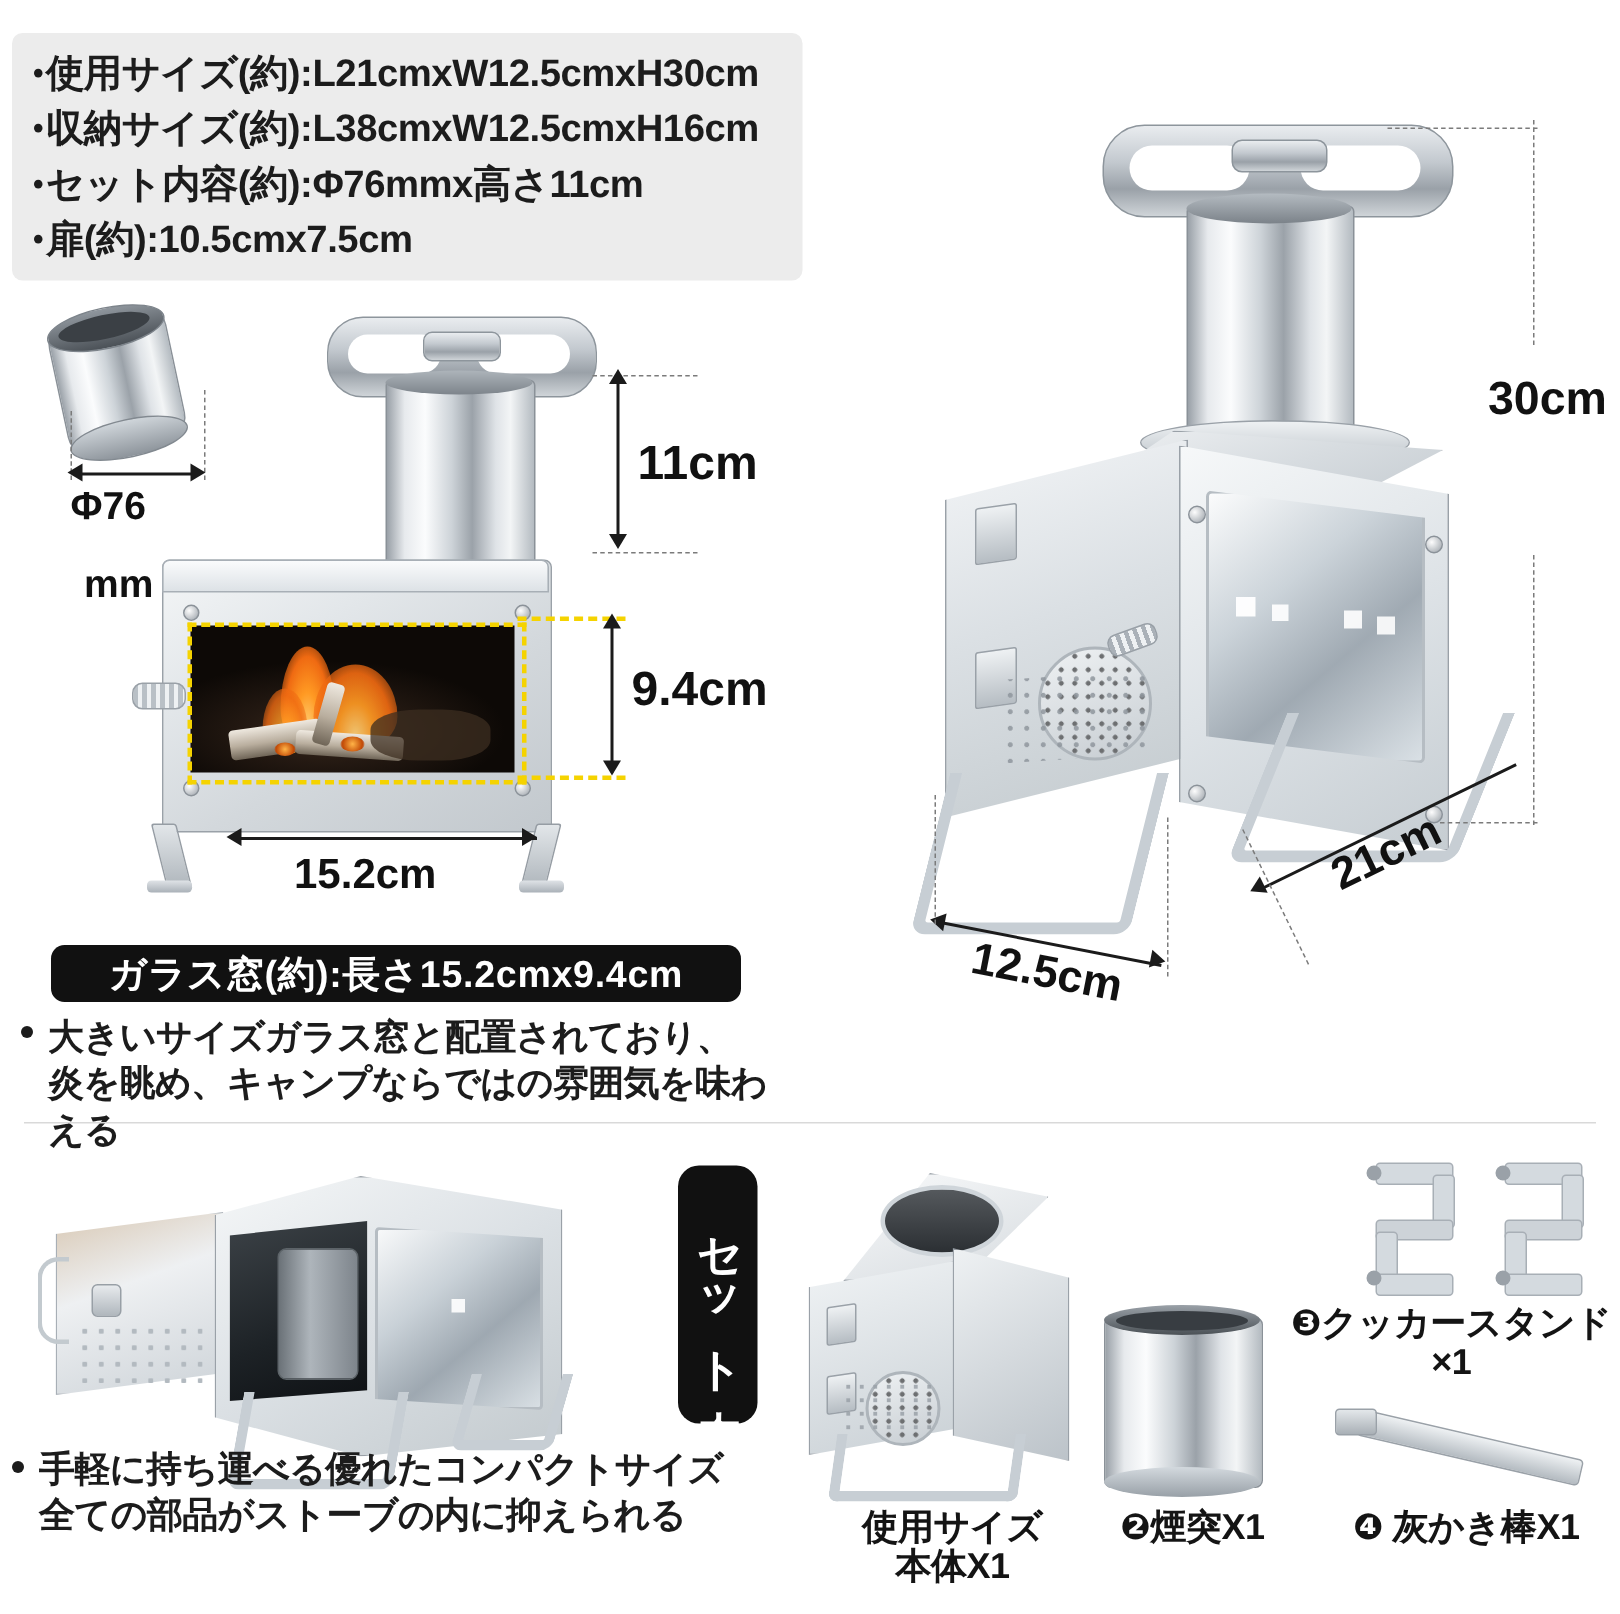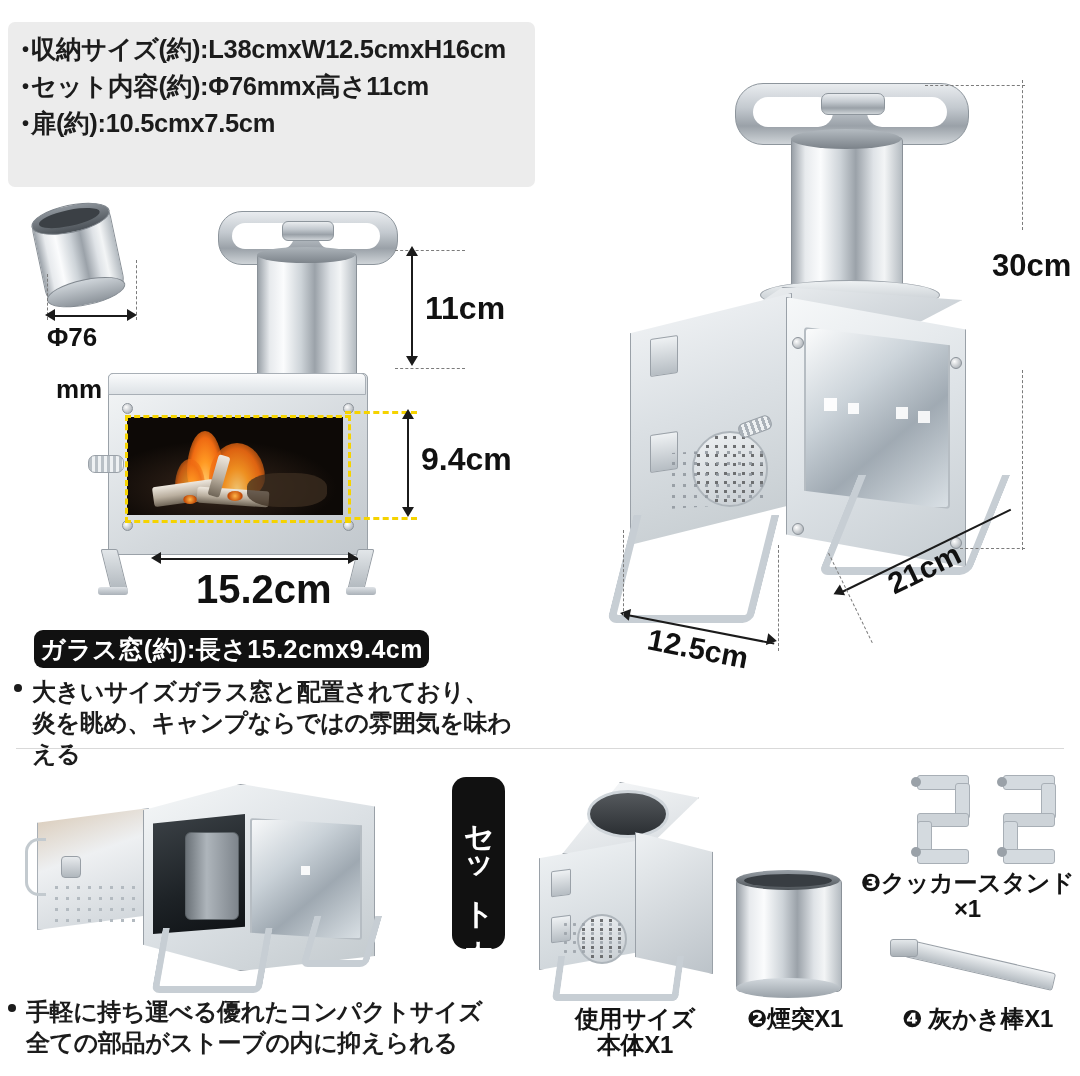--- a/index.html
+++ b/index.html
@@ -44,36 +44,36 @@
     font-size:25.5px;font-weight:bold;color:#1c1c1c;
     line-height:37px;white-space:nowrap;letter-spacing:-.3px;
   }
   #specbox li::before{content:"\2022";margin-right:2px;font-size:20px;vertical-align:2px;}
 
   
   #badge-usage{
     left:751px;top:28px;width:170px;height:38px;font-size:25px;
   }
   #badge-glass{
-    left:34px;top:630px;width:395px;height:38px;font-size:25px;
+    left:34px;top:630px;width:460px;height:38px;font-size:25px;
   }
   #badge-set{
     left:452px;top:777px;width:53px;height:172px;
     border-radius:14px;
     writing-mode:vertical-rl;text-orientation:upright;
     font-size:30px;letter-spacing:3px;
   }
 
   
   .bodytext{
     font-size:24px;font-weight:bold;color:#1c1c1c;
     line-height:31px;white-space:pre-line;letter-spacing:-.4px;
   }
   #glass-desc{left:14px;top:676px;width:520px;}
-  #compact-desc{left:8px;top:996px;width:520px;}
+  #compact-desc{left:8px;top:966px;width:520px;font-family:Liberation Mono, monospace;}
   .bullet-dot{
     position:absolute;left:0;top:8px;
     width:8px;height:8px;border-radius:50%;background:#1c1c1c;
   }
   .txtindent{margin-left:18px;}
 
   
   #divider{
     left:16px;top:748px;width:1048px;height:0;
     border-top:1.4px solid #d9d9d9;
@@ -162,20 +162,21 @@
     border:2px solid #b6bdc3;
   }
 </style>
 </head>
 <body>
 
 <div id="page">
 
   <div class="abs" id="specbox">
     <ul>
+      <li>使用サイズ(約):L21cmxW12.5cmxH30cm</li>
       <li>収納サイズ(約):L38cmxW12.5cmxH16cm</li>
       <li>セット内容(約):Φ76mmx高さ11cm</li>
       <li>扉(約):10.5cmx7.5cm</li>
     </ul>
   </div>
 
 
   <div class="abs" style="left:30px;top:200px;width:120px;height:180px;">
 
     <div class="abs" style="left:6px;top:4px;width:84px;height:100px;transform:rotate(-12deg);">
@@ -266,21 +267,21 @@
     <div class="abs arrowline-v" style="left:62px;top:12px;height:98px;"></div>
     <div class="abs ah-up" style="left:57px;top:4px;"></div>
     <div class="abs ah-down" style="left:57px;top:102px;"></div>
     <div class="abs dimtext" style="left:76px;top:36px;font-size:32px;">9.4cm</div>
   </div>
 
   <div class="abs" style="left:140px;top:545px;width:270px;height:60px;">
     <div class="abs arrowline-h" style="left:18px;top:13px;width:200px;"></div>
     <div class="abs ah-left" style="left:11px;top:7px;"></div>
     <div class="abs ah-right" style="left:208px;top:7px;"></div>
-    <div class="abs dimtext" style="left:56px;top:22px;font-size:40px;">15.2cm</div>
+    <div class="abs dimtext" style="left:56px;top:22px;font-size:28px;">15.2cm</div>
   </div>
 
   <div class="abs" style="left:610px;top:75px;width:400px;height:560px;">
 
     <div class="abs" style="left:125px;top:8px;width:232px;height:60px;">
       <div class="abs stove-handle-bar" style="left:0;top:0;width:232px;height:60px;border-radius:28px;"></div>
       <div class="abs" style="left:18px;top:14px;width:80px;height:30px;border-radius:15px;background:#ffffff;"></div>
       <div class="abs" style="left:132px;top:14px;width:80px;height:30px;border-radius:15px;background:#ffffff;"></div>
       <div class="abs stove-handle-bar" style="left:86px;top:10px;width:62px;height:20px;border-radius:7px;"></div>
     </div>

